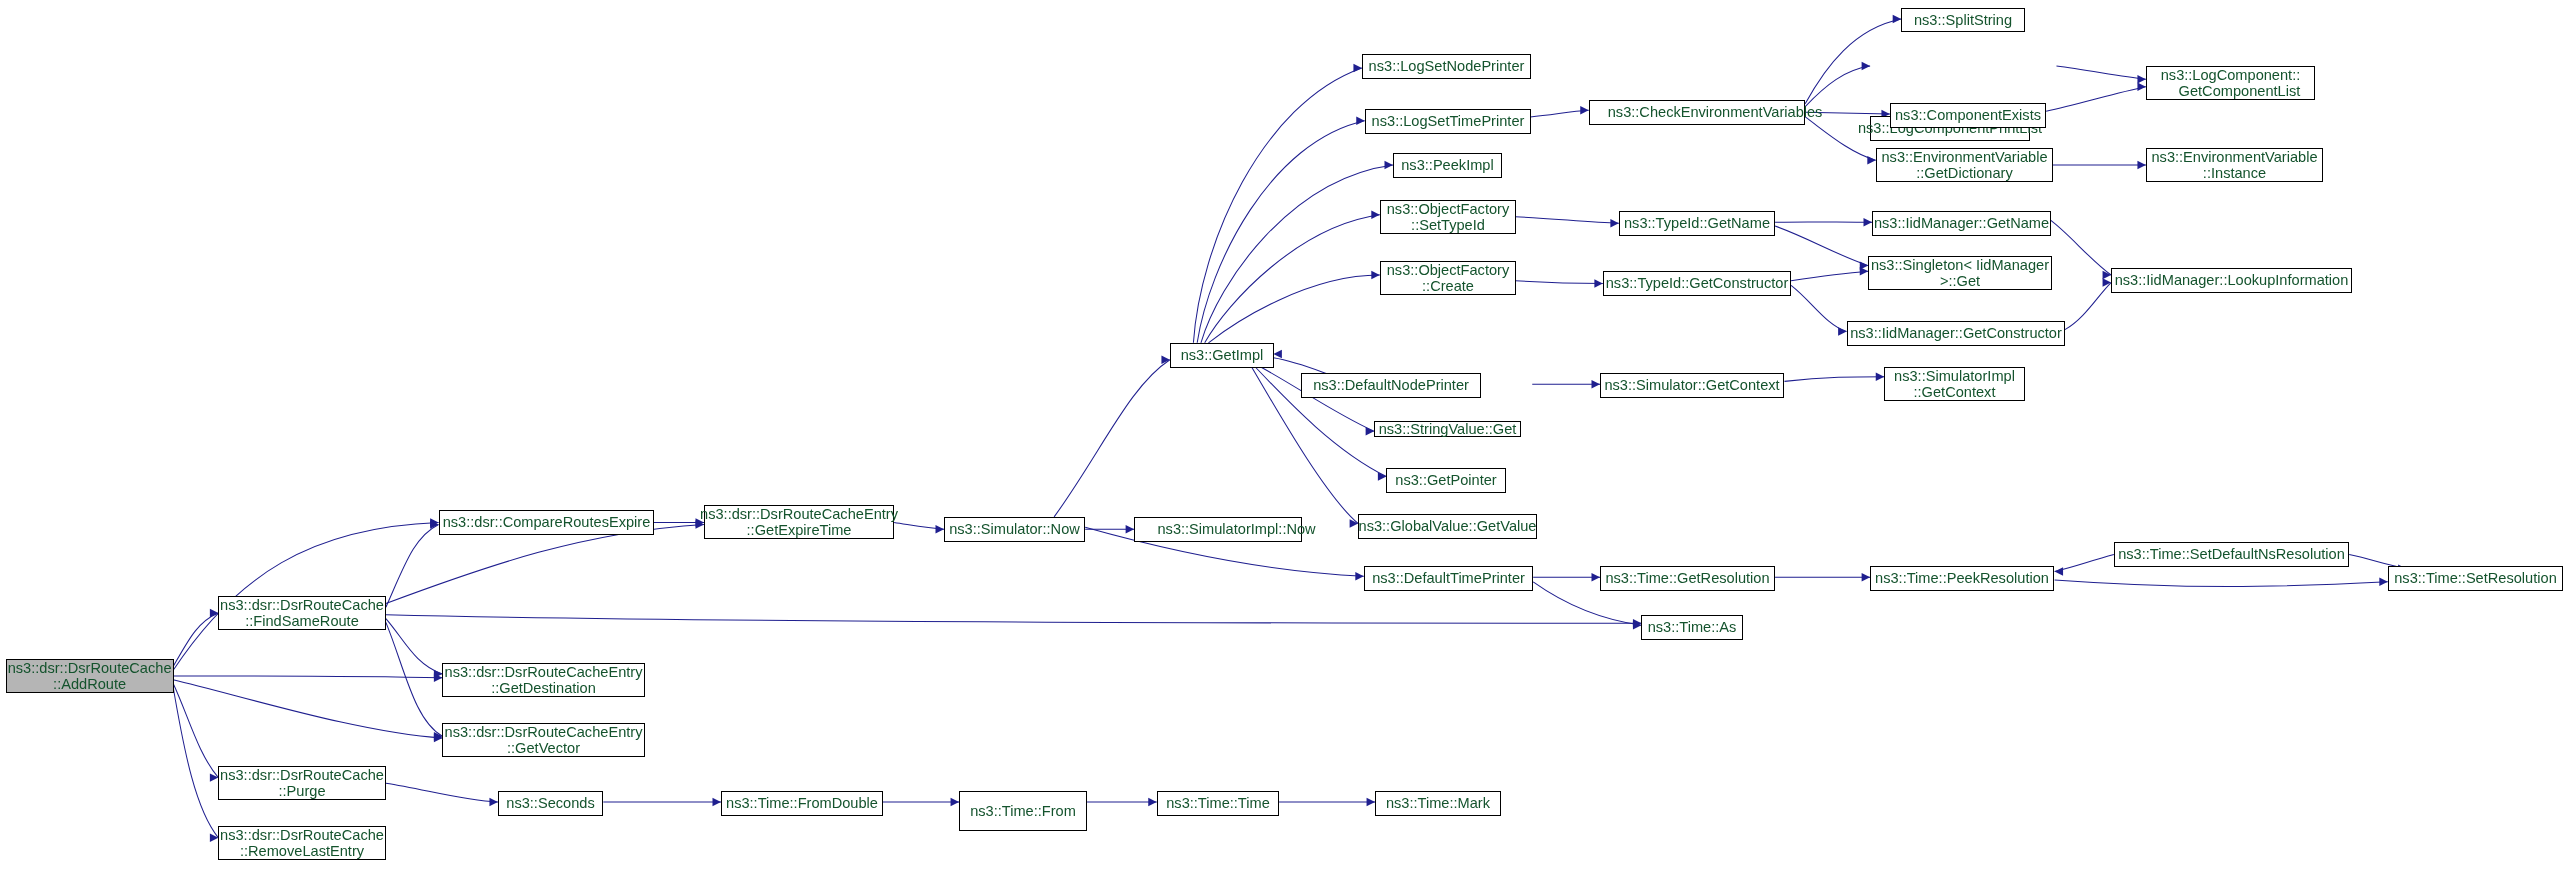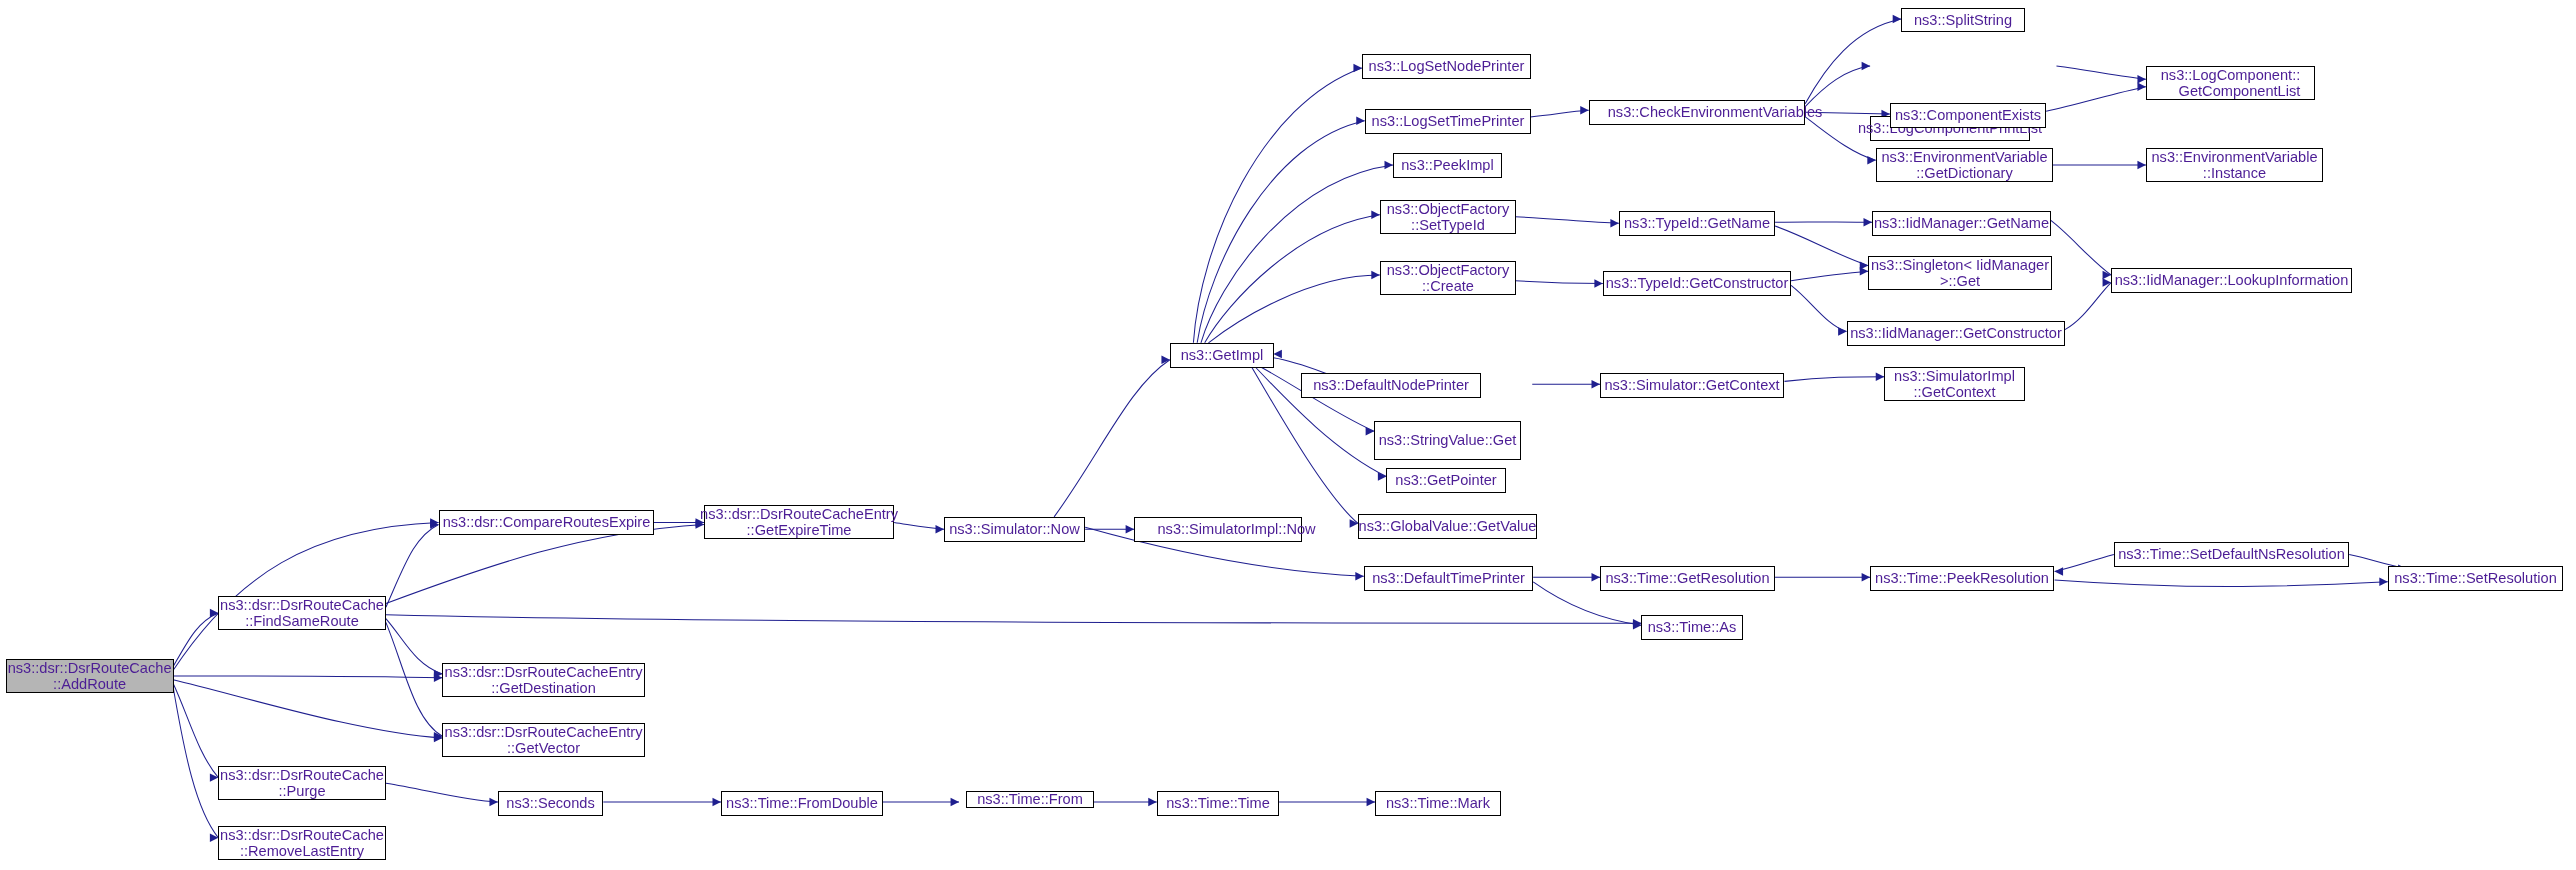--- a/index.html
+++ b/index.html
@@ -1,20 +1,20 @@
 <!DOCTYPE html>
 <html style="font-size:15px"><head>
 <meta charset="utf-8">
 <style>
   html,body{margin:0;padding:0;background:#ffffff;}
   body{font-family:"Liberation Sans",sans-serif;}
   #canvas{position:relative;width:2576px;height:871px;background:#ffffff;overflow:hidden;}
   .node{position:absolute;box-sizing:border-box;border:0.9px solid #000000;background:#ffffff;
         display:flex;align-items:center;justify-content:center;text-align:center;
-        font-family:"Liberation Sans",sans-serif;font-size:14.6px;color:#4c1d95;line-height:1.12;
+        font-family:"Liberation Sans",sans-serif;font-size:14.6px;color:#14532d;line-height:1.12;
         white-space:pre-line;padding:0 1.9px;}
   .node.root{background:#b5b5b5;}
   svg.edges{position:absolute;left:0;top:0;width:2576px;height:871px;pointer-events:none;}
   .edge{fill:none;stroke:#1f1f8f;stroke-width:1.1px;}
   .arrow{fill:#1f1f8f;stroke:none;}
 </style>
 </head>
 <body>
 
 <div id="canvas">
@@ -141,21 +141,21 @@
       <div class="node" style="left: 1134px; top: 517px; width: 168px; height: 24.5px; padding-left: 39px;">ns3::SimulatorImpl::Now</div>
       <div class="node" style="left: 1170px; top: 343px; width: 104px; height: 24.5px;">ns3::GetImpl</div>
       <div class="node" style="left: 1362px; top: 54px; width: 169px; height: 24.5px;">ns3::LogSetNodePrinter</div>
       <div class="node" style="left: 1365px; top: 109px; width: 166px; height: 24.5px;">ns3::LogSetTimePrinter</div>
       <div class="node" style="left: 1393px; top: 153px; width: 109px; height: 24.5px;">ns3::PeekImpl</div>
       <div class="node" style="left: 1380px; top: 200px; width: 136px; height: 34px;">ns3::ObjectFactory
 ::SetTypeId</div>
       <div class="node" style="left: 1380px; top: 261px; width: 136px; height: 34px;">ns3::ObjectFactory
 ::Create</div>
       <div class="node" style="left: 1301px; top: 373px; width: 180px; height: 24.5px;">ns3::DefaultNodePrinter</div>
-      <div class="node" style="left: 1374px; top: 421px; width: 147px; height: 39px;">ns3::StringValue::Get</div>
+      <div class="node" style="left: 1374px; top: 421px; width: 147px; height: 16px;">ns3::StringValue::Get</div>
       <div class="node" style="left: 1386px; top: 468px; width: 120px; height: 24.5px;">ns3::GetPointer</div>
       <div class="node" style="left: 1358px; top: 514px; width: 179px; height: 24.5px;">ns3::GlobalValue::GetValue</div>
       <div class="node" style="left: 1364px; top: 566px; width: 169px; height: 24.5px;">ns3::DefaultTimePrinter</div>
       <div class="node" style="left: 1589px; top: 100px; width: 216px; height: 24.5px; padding-left: 38px;">ns3::CheckEnvironmentVariables</div>
       <div class="node" style="left: 1901px; top: 7.5px; width: 124px; height: 24.5px;">ns3::SplitString</div>
       <div class="node" style="left: 1870px; top: 72px; width: 160px; height: 24.5px; margin-top: 44px;">ns3::LogComponentPrintList</div>
       <div class="node" style="left: 1890px; top: 103px; width: 156px; height: 24.5px;">ns3::ComponentExists</div>
       <div class="node" style="left: 1876px; top: 148px; width: 177px; height: 34px;">ns3::EnvironmentVariable
 ::GetDictionary</div>
       <div class="node" style="left: 2146px; top: 66px; width: 169px; height: 34px; text-align: right;">ns3::LogComponent::
@@ -180,18 +180,18 @@
       <div class="node" style="left: 442px; top: 663px; width: 203px; height: 34px;">ns3::dsr::DsrRouteCacheEntry
 ::GetDestination</div>
       <div class="node" style="left: 442px; top: 723px; width: 203px; height: 34px;">ns3::dsr::DsrRouteCacheEntry
 ::GetVector</div>
       <div class="node" style="left: 218px; top: 766px; width: 168px; height: 34px;">ns3::dsr::DsrRouteCache
 ::Purge</div>
       <div class="node" style="left: 218px; top: 826px; width: 168px; height: 34px;">ns3::dsr::DsrRouteCache
 ::RemoveLastEntry</div>
       <div class="node" style="left: 498px; top: 791px; width: 105px; height: 24.5px;">ns3::Seconds</div>
       <div class="node" style="left: 721px; top: 791px; width: 162px; height: 24.5px;">ns3::Time::FromDouble</div>
-      <div class="node" style="left: 959px; top: 791px; width: 128px; height: 17px; margin-left: 7px;">ns3::Time::From</div>
+      <div class="node" style="left: 959px; top: 791px; width: 128px; height: 40px;">ns3::Time::From</div>
       <div class="node" style="left: 1157px; top: 791px; width: 122px; height: 24.5px;">ns3::Time::Time</div>
       <div class="node" style="left: 1375px; top: 791px; width: 126px; height: 24.5px;">ns3::Time::Mark</div>
     </div>
 </div>
 
 
 </body></html>

